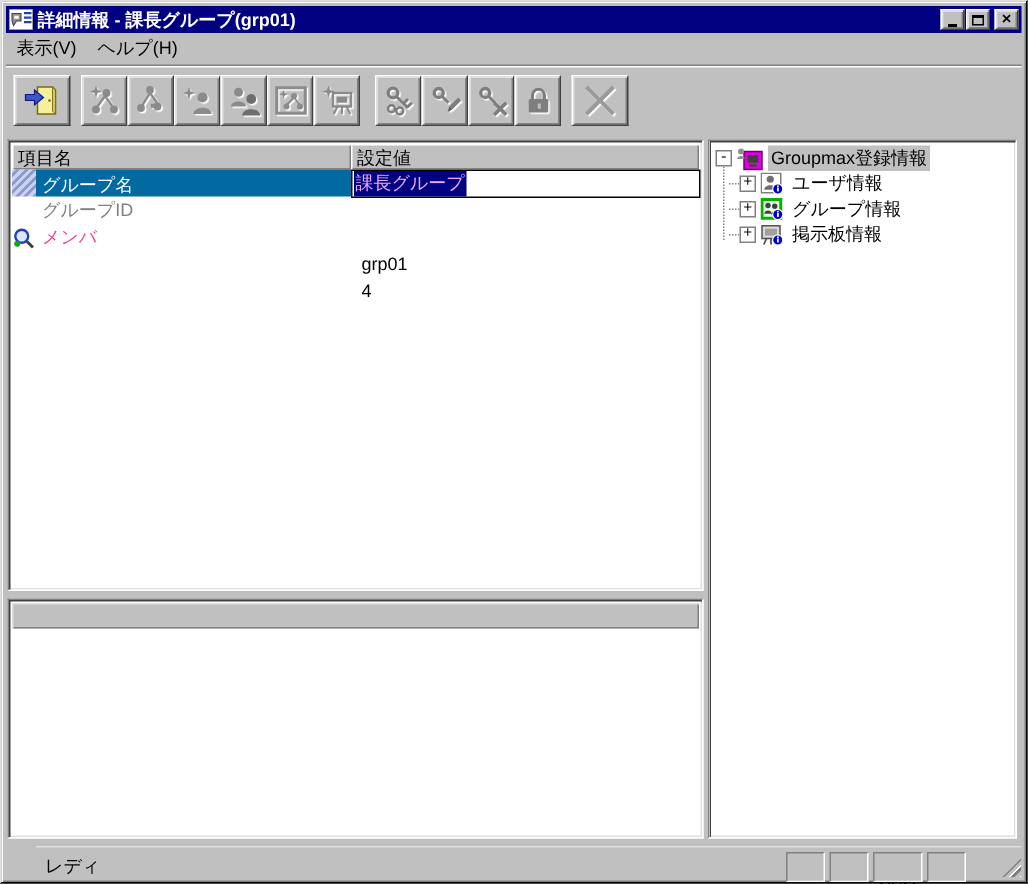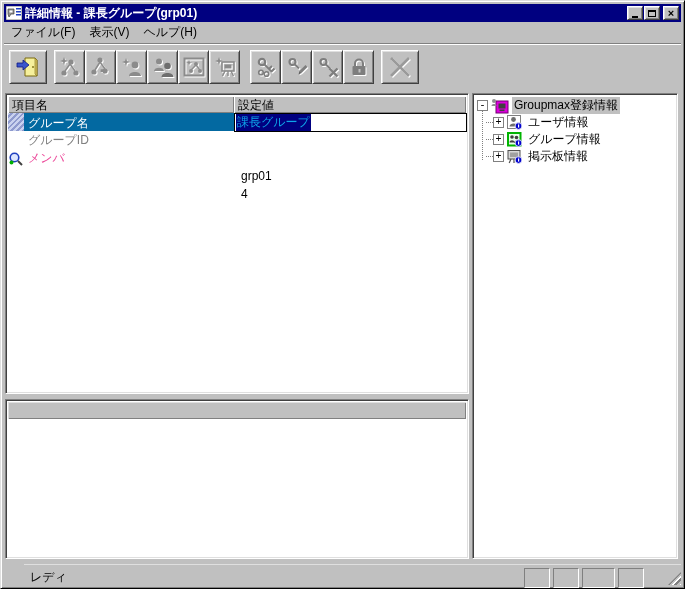--- a/index.html
+++ b/index.html
@@ -56,21 +56,21 @@
   .hcell { box-shadow: inset 1px 1px 0 #fff, inset -1px -1px 0 #808080; padding:1px 4px; font-size:12px; }
   .hcell.name { width:226px; flex:0 0 auto; }
   .hcell.val  { flex:1 1 auto; }
   .tbody { position:relative; margin:0 2px; }
   .trow { position:relative; height:18px; display:flex; align-items:center; }
   .hatch { width:16px; height:18px; flex:0 0 auto;
     background: repeating-linear-gradient(135deg,#c9d2ef 0 2px,#8e9ace 2px 4px); }
   .sel-cell { width:210px; height:18px; background:#0369a1; color:#fff; padding:2px 0 0 4px; flex:0 0 auto; }
   .editbox { position:absolute; left:226px; top:0; width:233px; height:19px; background:#fff;
     border:1px solid #000; display:flex; align-items:center; padding:0 1px; z-index:2; }
-  .editbox .sel { background:#000080; color:#0ea5e9; padding:0 1px; }
+  .editbox .sel { background:#000080; color:#f0abfc; padding:0 1px; }
   .rlabel { padding-left:20px; color:#808080; }
   .rlabel3 { padding-left:4px; color:#ec4899; }
   .row-ic { width:16px; height:16px; flex:0 0 auto; margin-top:1px; }
   .vcol { position:absolute; left:233px; top:2px; color:#000;margin-top:36px; }
 
   
   .tree { position:relative; padding:3px 0 0 4px; }
   .tnode { position:relative; height:17px; display:flex; align-items:center; white-space:nowrap; }
   .tnode.child { margin-left:9px; }
   .pm { width:11px; height:11px; border:1px solid #808080; background:#fff; color:#000;
@@ -115,21 +115,20 @@
       </div>
     <div class="tb-btn">
         <div class="g-max"></div>
       </div>
     <div class="tb-btn close">
         <span class="g-close">×</span>
       </div>
   </div>
 
   <div class="menubar">
-    <span class="menu-item">ファイル(F)</span>
     <span class="menu-item">表示(V)</span>
     <span class="menu-item">ヘルプ(H)</span>
   </div>
 
   <div class="toolbar-sep"></div>
 
   <div class="toolbar">
     <div class="tbtn wide" style="left:5px">
       <svg width="24" height="22" viewBox="0 0 24 22">
         <path d="M9 2 L19 2 L21 4 L21 20 L9 20 Z" fill="#f6f09c" stroke="#7a6a10" stroke-width="1"></path>

